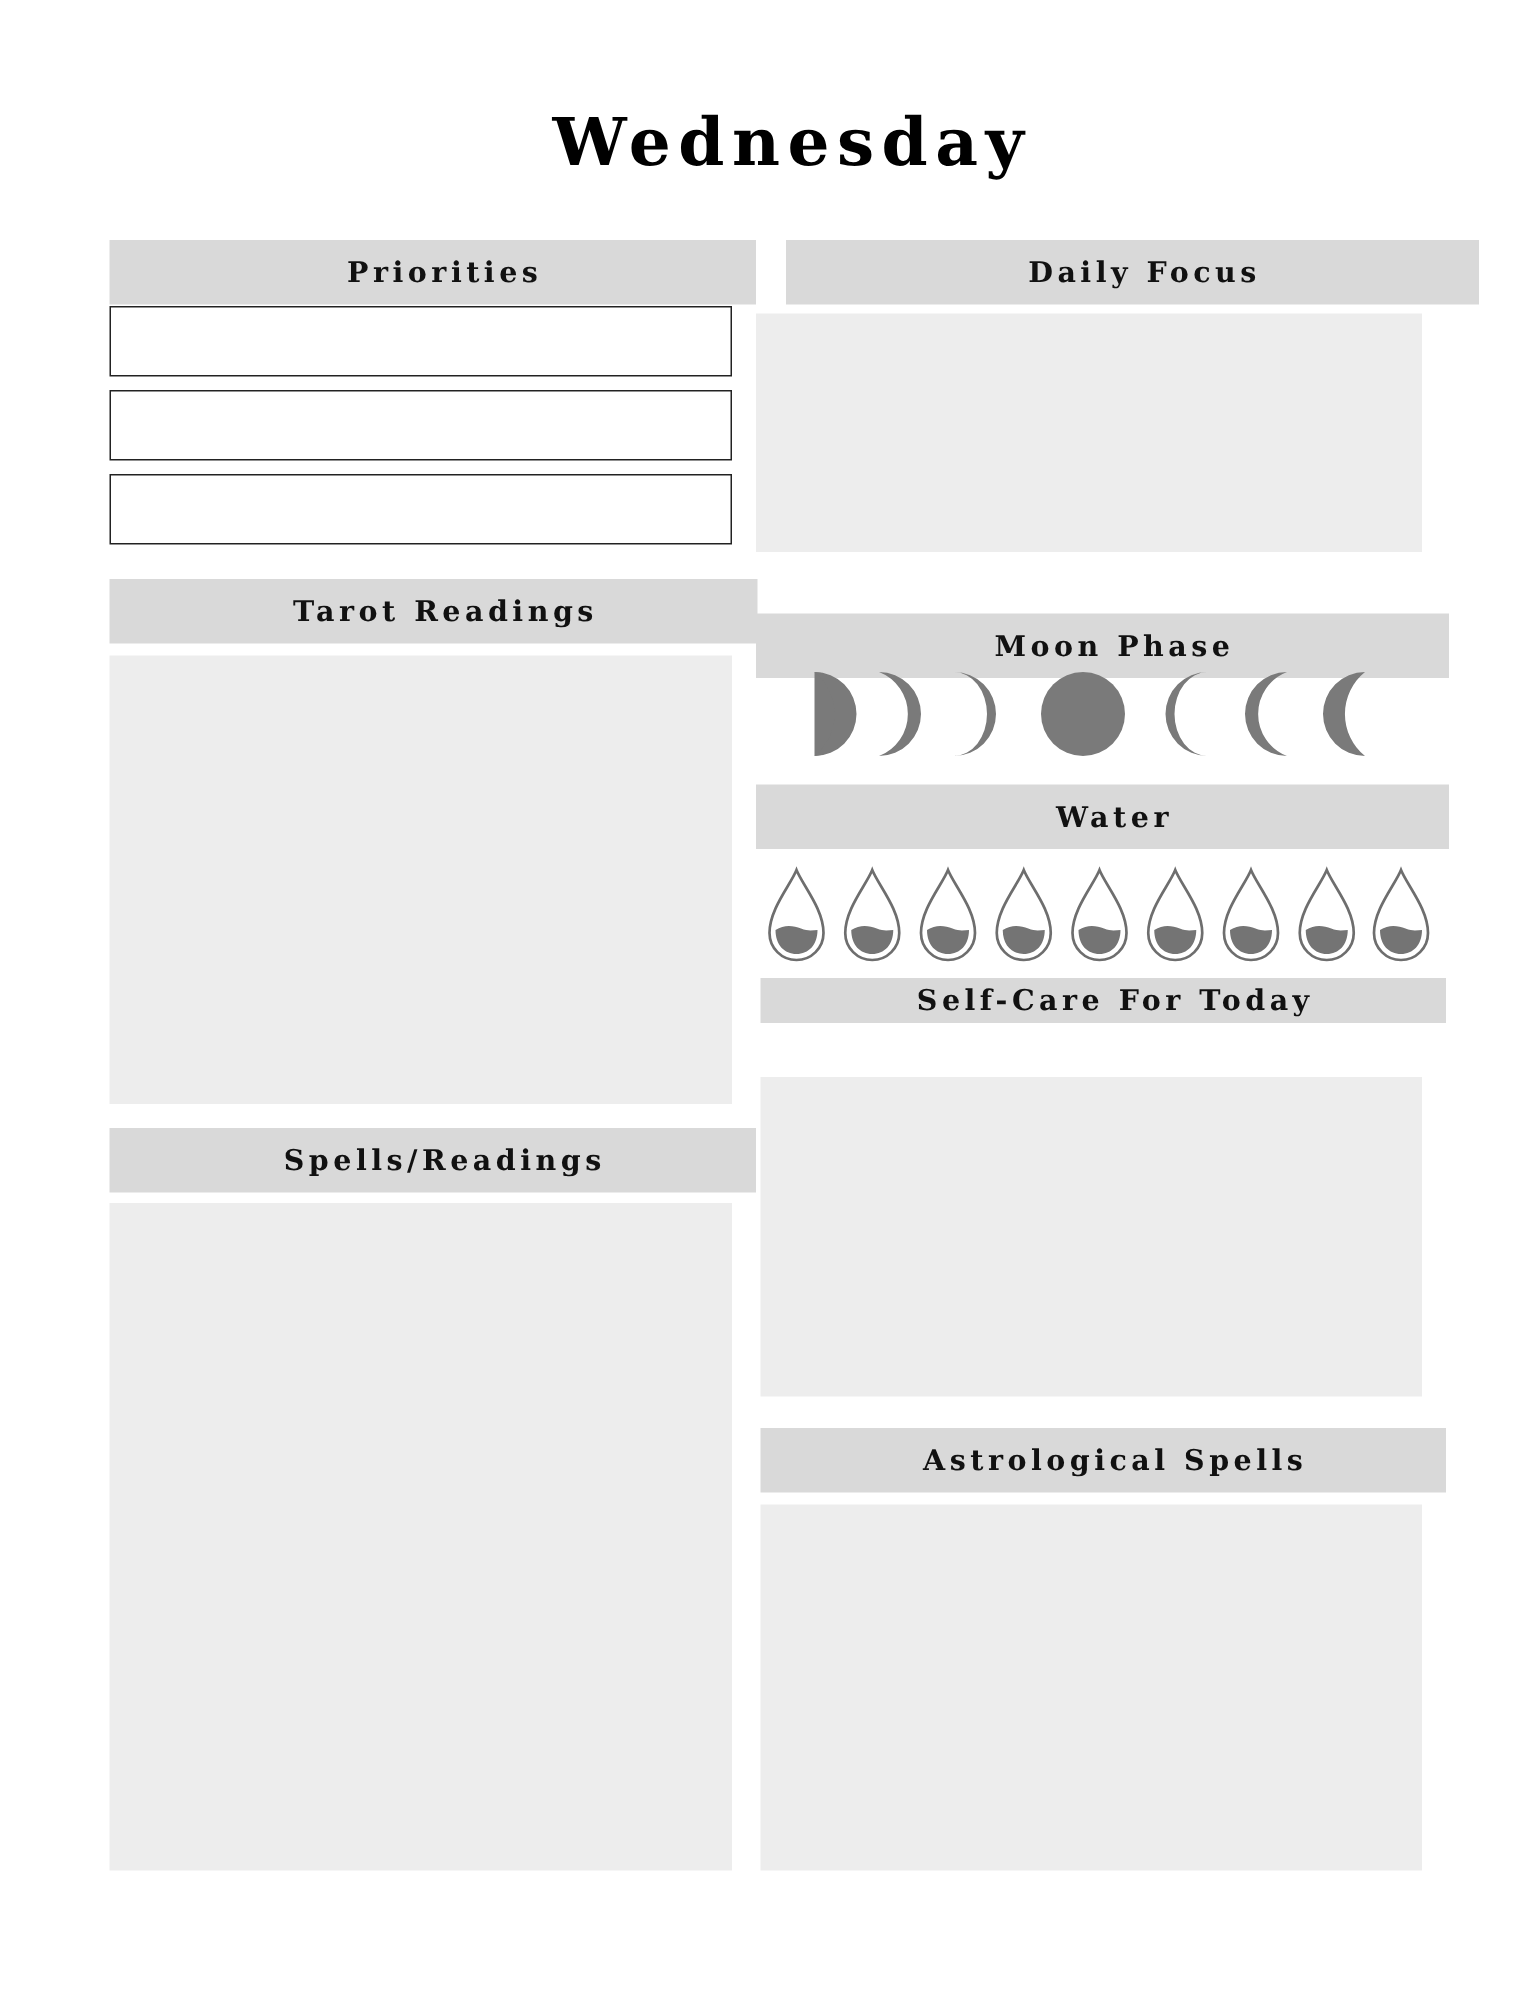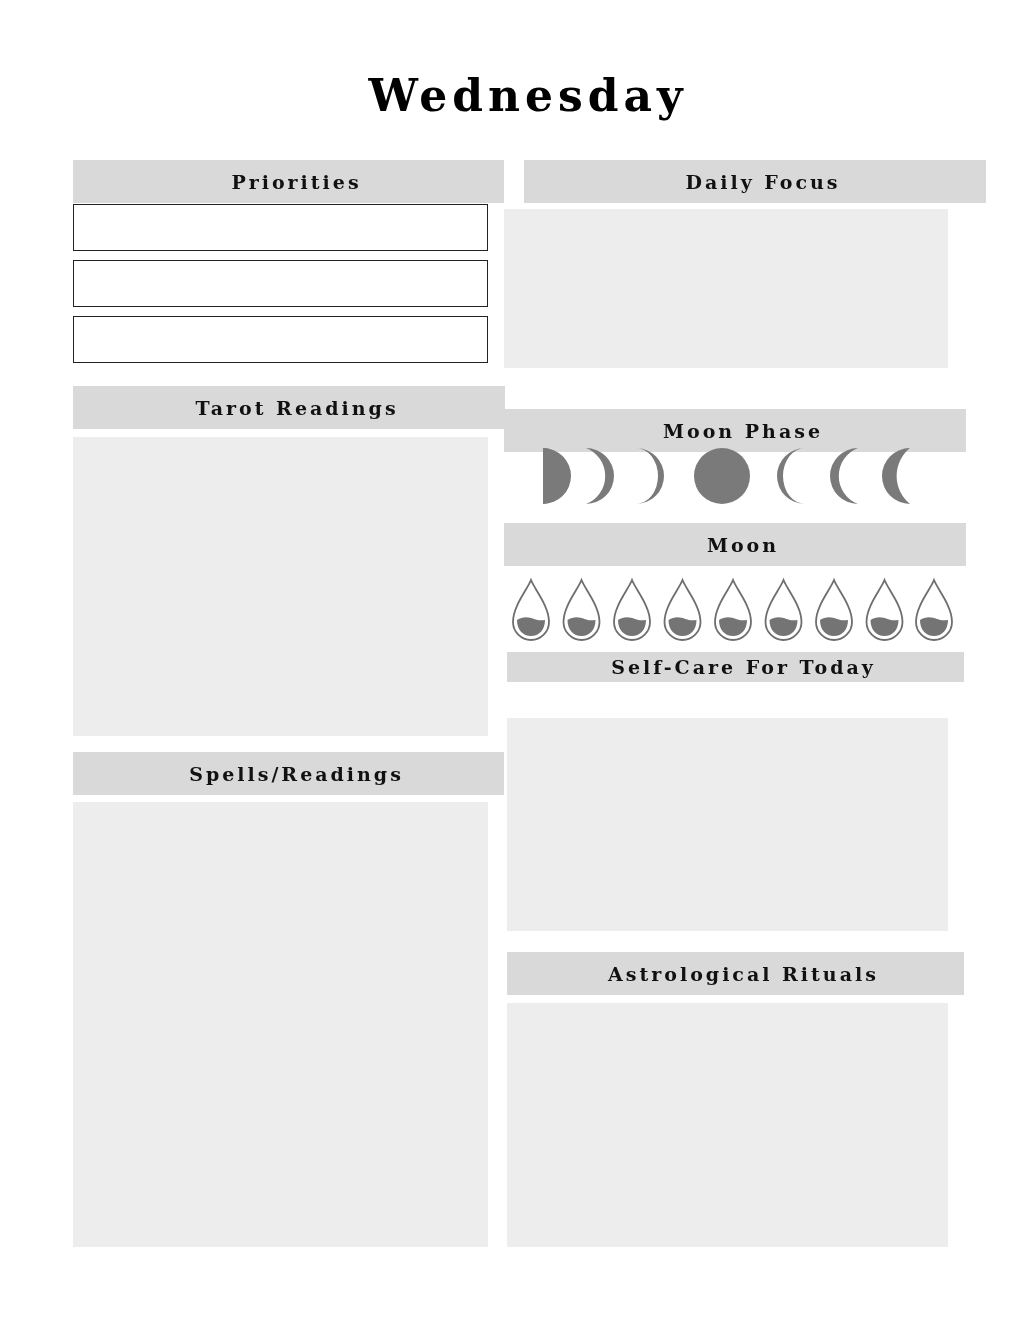--- a/index.html
+++ b/index.html
@@ -51,21 +51,21 @@
     <circle cx="219" cy="31" r="28"></circle>
 
     <path d="M302 3 A28 28 0 0 0 302 59 A22 28 0 0 1 302 3 Z"></path>
 
     <path d="M355 3 A28 28 0 0 0 355 59 A30 30 0 0 1 355 3 Z"></path>
 
     <path d="M407 3 A28 28 0 0 0 407 59 A36 36 0 0 1 407 3 Z"></path>
   </g>
 </svg>
 
-<div class="hdr" style="left:504px;top:523px;width:446px;height:43px;">Moon</div>
+<div class="hdr" style="left:504px;top:523px;width:446px;height:43px;">Water</div>
 <svg class="drops" viewBox="0 0 455 66">
   <defs>
     <g id="drop">
       <path d="M0 0 C-4 10 -18 26 -18 42 A18 18 0 0 0 18 42 C18 26 4 10 0 0 Z" fill="#fff" stroke="#6e6e6e" stroke-width="1.8"></path>
       <path d="M-14 40 C-8 36 -2 37 3 39 C8 41 11 40 14 40 C14 50 8 56 0 56 C-8 56 -14 50 -14 40 Z" fill="#747474"></path>
     </g>
   </defs>
   <use href="#drop" x="26" y="4"></use>
   <use href="#drop" x="76.5" y="4"></use>
   <use href="#drop" x="127" y="4"></use>
@@ -76,14 +76,14 @@
   <use href="#drop" x="379.5" y="4"></use>
   <use href="#drop" x="429" y="4"></use>
 </svg>
 
 <div class="hdr" style="left:507px;top:652px;width:441px;height:30px;">Self-Care For Today</div>
 <div class="box" style="left:507px;top:718px;width:441px;height:213px;"></div>
 
 <div class="hdr" style="left:73px;top:752px;width:415px;height:43px;">Spells/Readings</div>
 <div class="box" style="left:73px;top:802px;width:415px;height:445px;"></div>
 
-<div class="hdr" style="left:507px;top:952px;width:441px;height:43px;">Astrological Rituals</div>
+<div class="hdr" style="left:507px;top:952px;width:441px;height:43px;">Astrological Spells</div>
 <div class="box" style="left:507px;top:1003px;width:441px;height:244px;"></div>
 
 </body></html>

